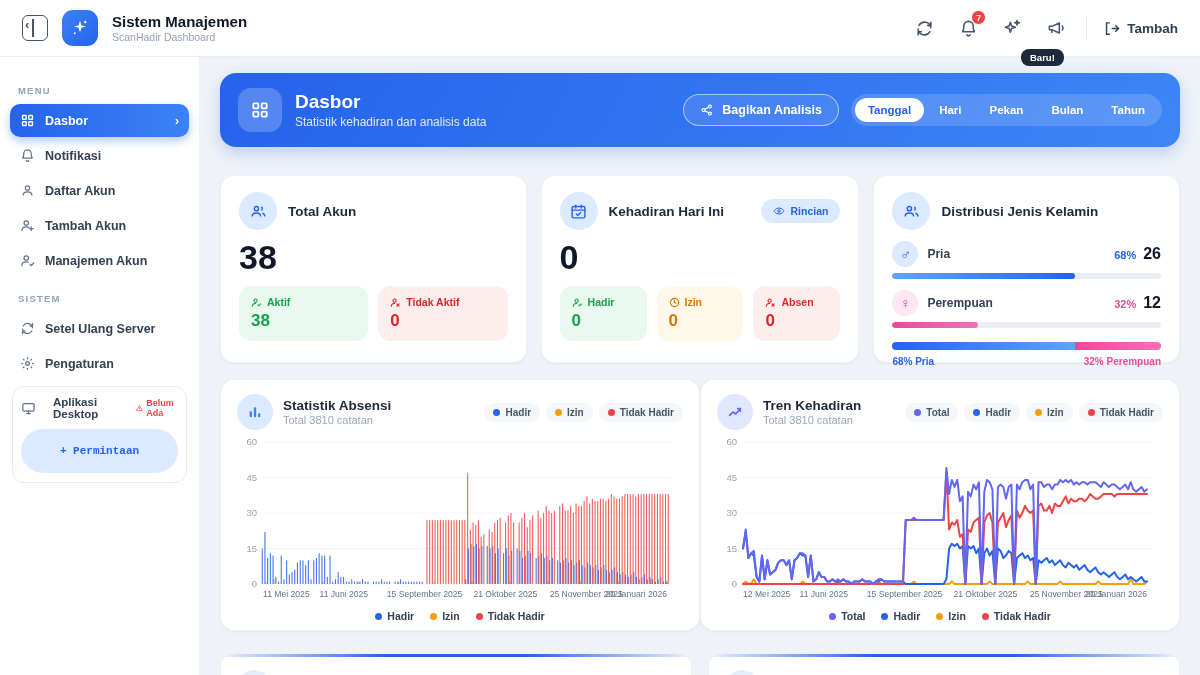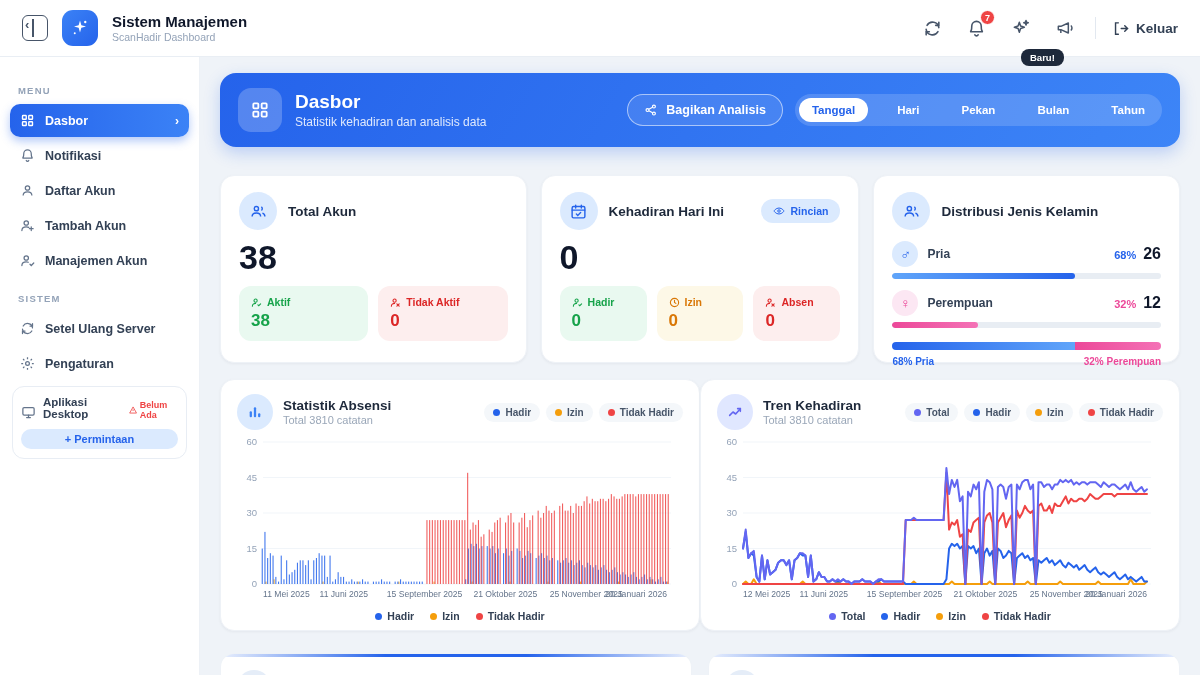--- a/index.html
+++ b/index.html
@@ -27,36 +27,36 @@
   .brand-logo { width:38px; height:38px; border-radius:12px; background:linear-gradient(135deg,#3b82f6,#2563eb); color:#fff; display:flex; align-items:center; justify-content:center; }
   .brand-name { font-size:13.5px; font-weight:bold; color:#0f172a; }
   .brand-sub { font-size:10px; color:#94a3b8; }
   .section-label { font-size:9.5px; font-weight:bold; letter-spacing:1.2px; color:#94a3b8; padding:14px 8px 8px; }
   .nav-item { display:flex; align-items:center; gap:10px; padding:9px 10px; border-radius:10px; color:#334155; font-size:12.5px; font-weight:600; cursor:pointer; margin-bottom:2px; }
   .nav-item .nicon { color:#64748b; display:flex; }
   .nav-item.active { background:linear-gradient(90deg,#2563eb,#3b82f6); color:#fff; box-shadow:0 4px 10px rgba(37,99,235,.35); }
   .nav-item.active .nicon { color:#fff; }
   .nav-chevron { margin-left:auto; font-size:12px; font-weight:bold; }
   .desktop-box { border:1px solid #e8edf4; border-radius:12px; padding:9px 8px; margin:6px 2px; }
-  .desktop-row { display:flex; align-items:flex-end; gap:7px; font-size:11.5px; font-weight:bold; color:#334155; }
+  .desktop-row { display:flex; align-items:center; gap:17px; font-size:11.5px; font-weight:bold; color:#334155; }
   .desktop-row .nicon { color:#64748b; display:flex; }
   .belum-ada { color:#ef4444; font-size:9px; font-weight:bold; display:flex; align-items:center; gap:3px; margin-left:2px; }
-  .permintaan-btn { margin-top:9px; width:100%; background:#dbeafe; color:#2563eb; border:none; border-radius:999px; font-size:11px; font-weight:bold; padding:4px 0; cursor:pointer; font-family:Liberation Sans, sans-serif; }
+  .permintaan-btn { margin-top:9px; width:100%; background:#dbeafe; color:#2563eb; border:none; border-radius:999px; font-size:11px; font-weight:bold; padding:16px 0; cursor:pointer; font-family:Liberation Mono, monospace; }
 
   
   .main { position:absolute; top:57px; left:200px; right:0; bottom:0; padding:16px 20px; overflow:hidden; }
 
   .banner { background:linear-gradient(120deg,#2563eb,#3d85f7); border-radius:16px; padding:15px 18px; display:flex; align-items:center; justify-content:space-between; margin-bottom:28px; box-shadow:0 6px 16px rgba(37,99,235,.25); }
   .banner-left { display:flex; align-items:center; gap:13px; }
   .banner-icon { width:44px; height:44px; border-radius:13px; background:rgba(255,255,255,.22); color:#fff; display:flex; align-items:center; justify-content:center; }
   .banner-title { font-size:19px; font-weight:bold; color:#fff; }
   .banner-sub { font-size:12px; color:rgba(255,255,255,.85); margin-top:2px; }
   .banner-right { display:flex; align-items:center; gap:12px; }
   .share-btn { display:flex; align-items:center; gap:8px; border:1.5px solid rgba(255,255,255,.55); background:rgba(255,255,255,.10); color:#fff; font-size:12.5px; font-weight:bold; padding:8px 16px; border-radius:999px; cursor:pointer; font-family:inherit; }
-  .filter-group { background:rgba(255,255,255,.16); border-radius:999px; padding:4px; display:flex; align-items:flex-end; gap:16px; }
+  .filter-group { background:rgba(255,255,255,.16); border-radius:999px; padding:4px; display:flex; align-items:flex-end; gap:2px; }
   .filter-pill { font-size:11.5px; font-weight:bold; color:#fff; padding:6px 13px; border-radius:999px; background:none; border:none; cursor:pointer; font-family:inherit; }
   .filter-pill.active { background:#fff; color:#2563eb; }
 
   .stats-row { display:grid; grid-template-columns:1fr 1.04fr 1fr; gap:14px; margin-bottom:16px; }
   .card { background:#fff; border:1px solid #eef2f7; border-radius:14px; box-shadow:0 1px 3px rgba(15,23,42,.05); }
   .stat-card { padding:16px 18px; height:188px; }
   .stat-head { display:flex; align-items:center; gap:11px; }
   .stat-icon { width:38px; height:38px; border-radius:50%; background:#dbeafe; color:#2563eb; display:flex; align-items:center; justify-content:center; }
   .stat-title { font-size:13.5px; font-weight:bold; color:#1e293b; }
   .big-number { font-size:34px; font-weight:800; color:#0f172a; margin:10px 0 12px; line-height:1; }
@@ -154,21 +154,21 @@
           <path d="M7 14v4"></path>
           <path d="M19 9a4 4 0 0 1 0 6"></path>
         </svg>
     </button>
     <div class="h-divider"></div>
     <button class="logout-btn">
       <svg width="17" height="17" viewBox="0 0 24 24" fill="none" stroke="currentColor" stroke-width="2" stroke-linecap="round">
           <path d="M9 4H5v16h4"></path>
           <path d="M13 12h8M18 8l4 4-4 4"></path>
         </svg>
-      <span>Keluar</span>
+      <span>Tambah</span>
     </button>
   </div>
 </div>
 <div class="tooltip-baru">Baru!</div>
 
 <div class="sidebar">
 
   <div class="section-label">MENU</div>
 
   <div class="nav-item active">

